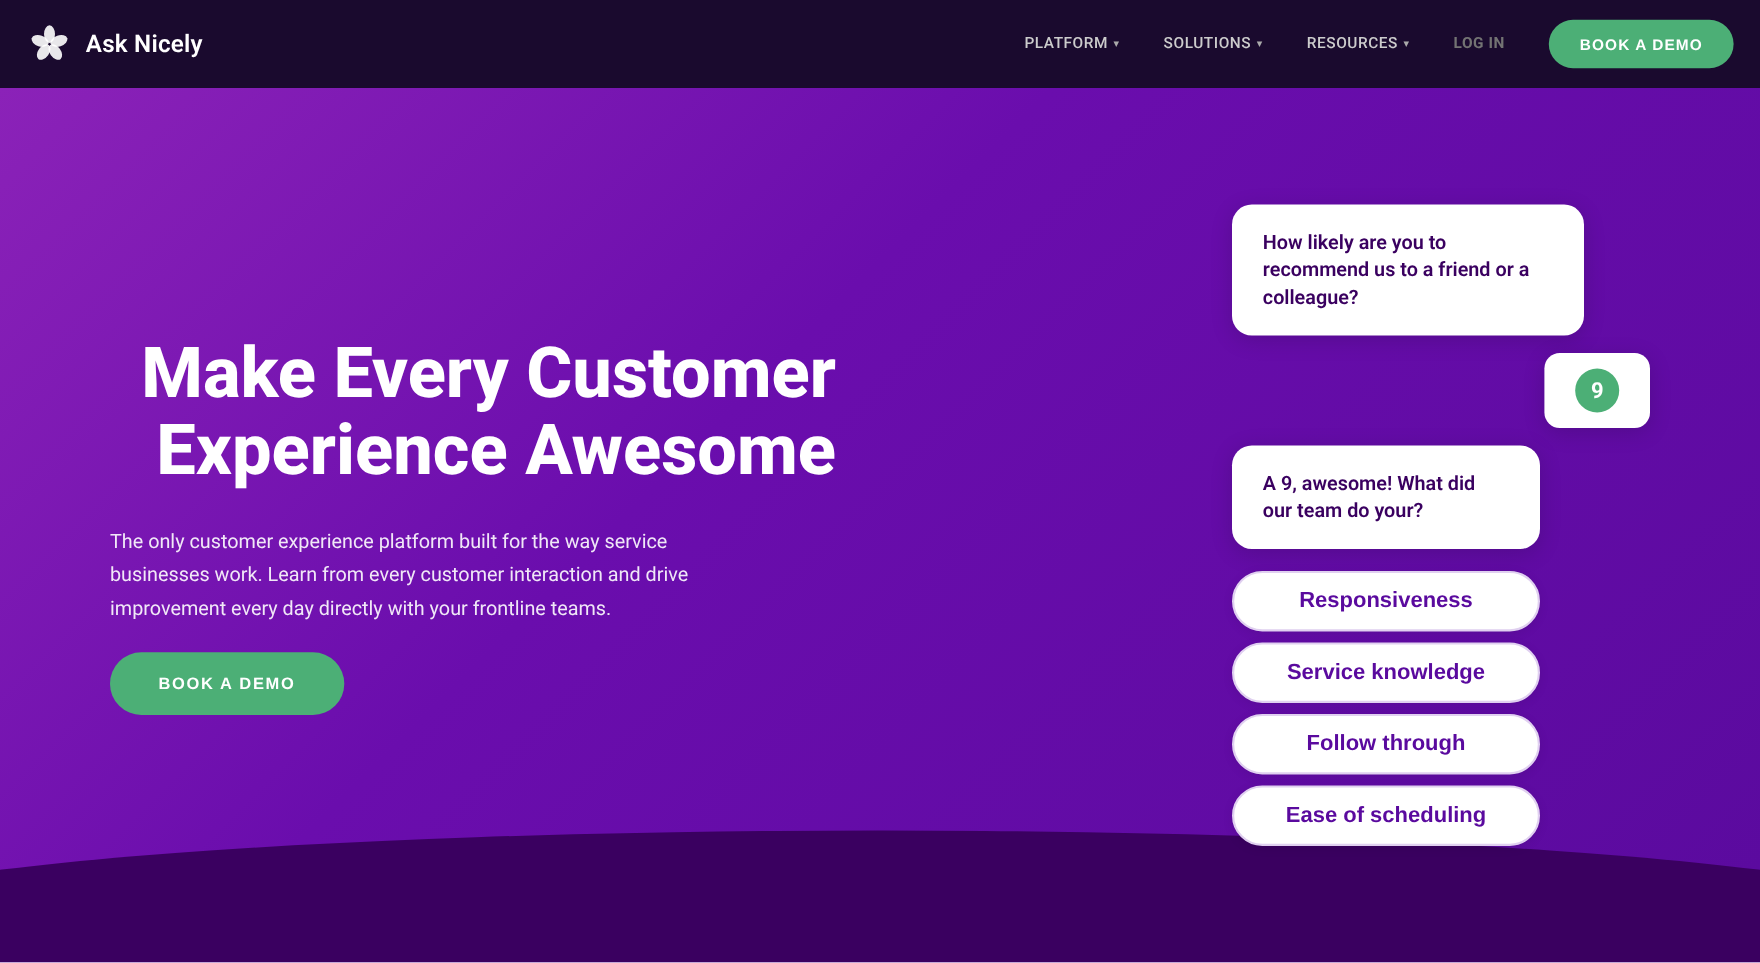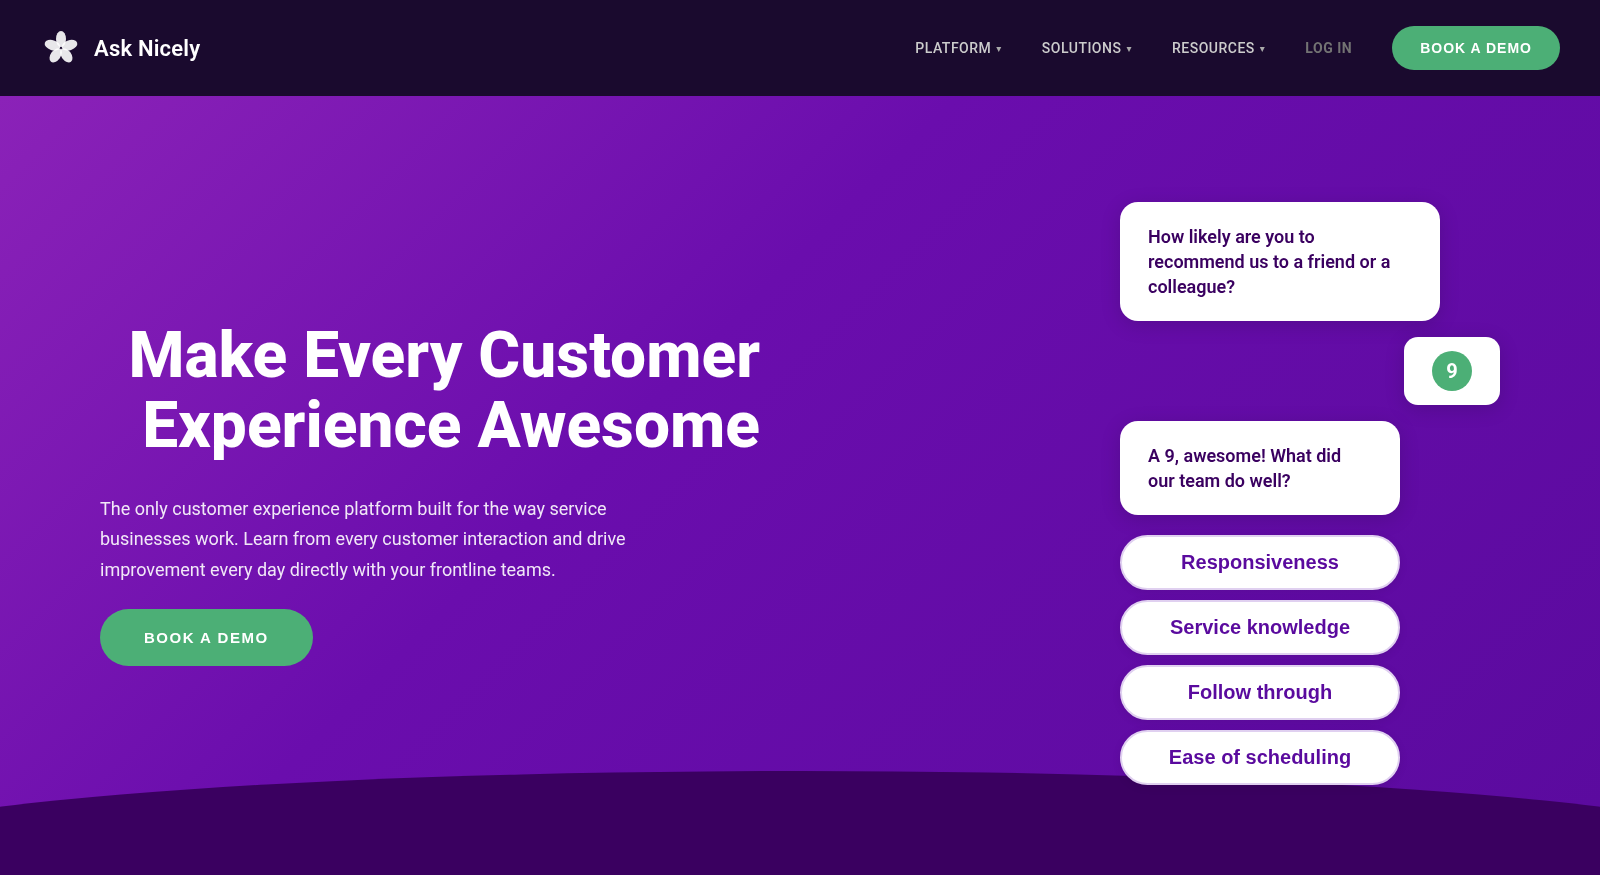--- a/index.html
+++ b/index.html
@@ -1,25 +1,25 @@
 <!DOCTYPE html>
 <html><head>
   <meta charset="utf-8">
   <style>
     * { margin: 0; padding: 0; box-sizing: border-box; }
     body { font-family: -apple-system, BlinkMacSystemFont, 'Segoe UI', Roboto, sans-serif; width: 1600px; height: 875px; overflow: hidden; }
 
     
     .navbar {
       background: #1a0a2e;
-      height: 96px;
+      height: 80px;
       display: flex;
       align-items: center;
       justify-content: space-between;
-      padding: 0 40px;
+      padding: 0 24px;
     }
     .logo {
       display: flex;
       align-items: center;
       gap: 12px;
     }
     .logo-icon {
       width: 42px;
       height: 42px;
     }
@@ -286,21 +286,21 @@
           <span class="chat-bubble-text">How likely are you to recommend us to a friend or a colleague?</span>
         </div>
 
         <div class="chat-score">
           <div class="score-badge">
             <span>9</span>
           </div>
         </div>
 
         <div class="chat-followup">
-          <span class="chat-followup-text">A 9, awesome!  What did our team do well?</span>
+          <span class="chat-followup-text">A 9, awesome!  What did our team do your?</span>
         </div>
 
         <div class="chat-options">
           <button class="chat-option">Responsiveness</button>
           <button class="chat-option">Service knowledge</button>
           <button class="chat-option">Follow through</button>
           <button class="chat-option">Ease of scheduling</button>
         </div>
 
       </div>

